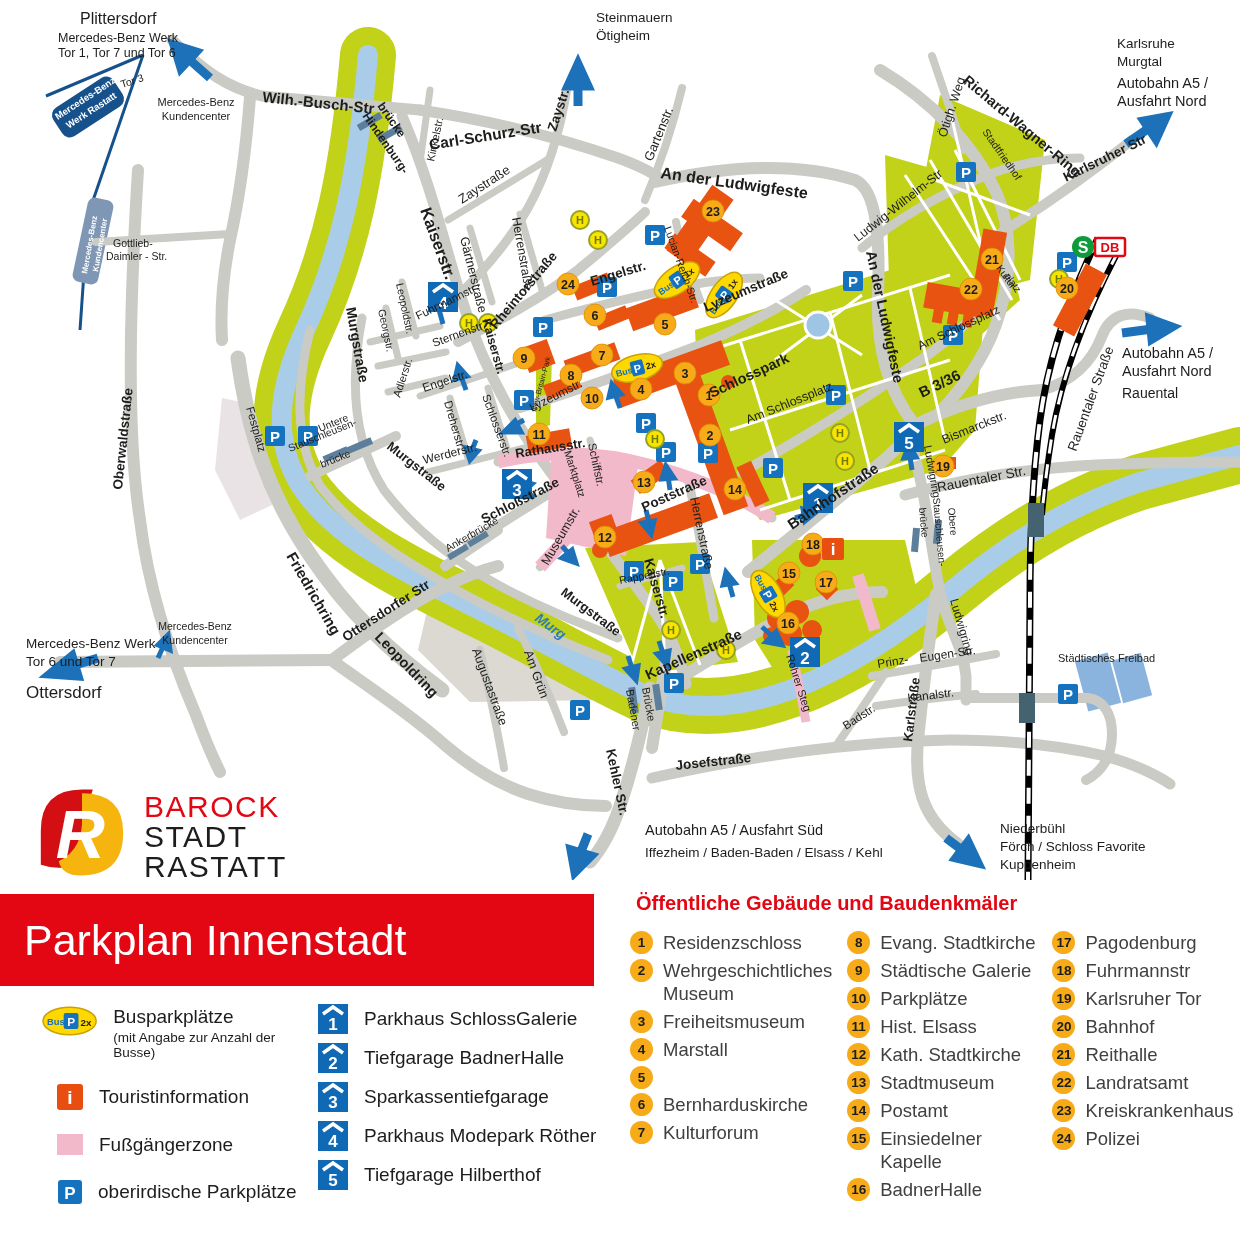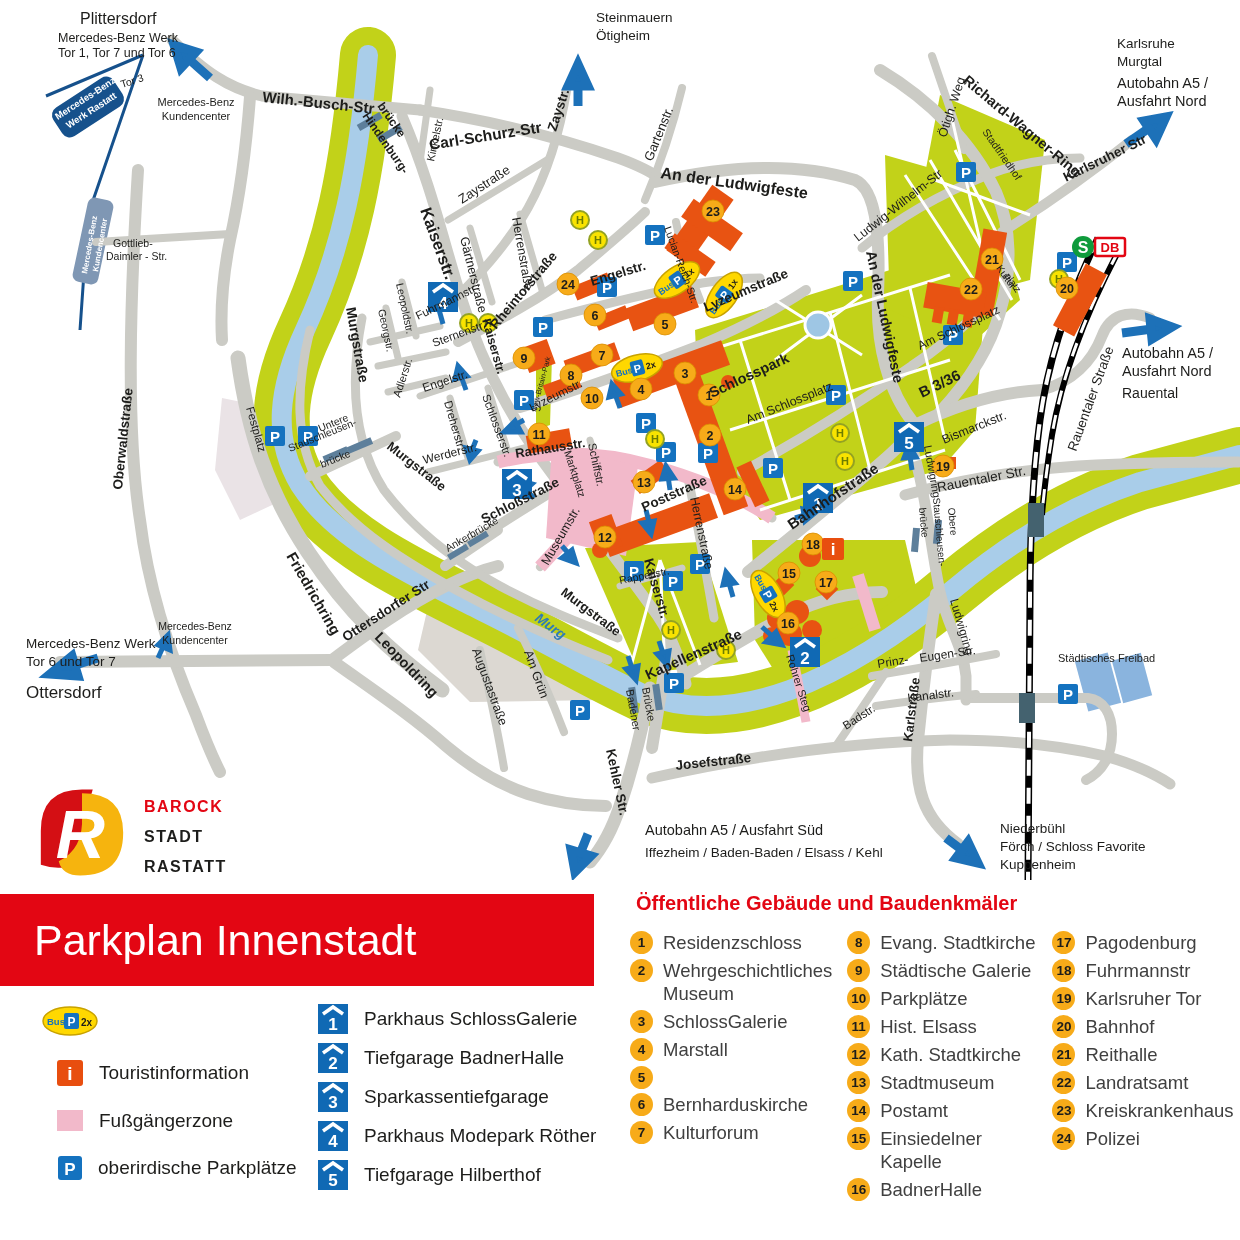--- a/index.html
+++ b/index.html
@@ -2,25 +2,25 @@
 <html><head>
 <meta charset="utf-8">
 <style>
   html,body{margin:0;padding:0;}
   body{width:1240px;height:1240px;position:relative;background:#fff;
        font-family:"Liberation Sans",sans-serif;overflow:hidden;}
   svg text{font-family:"Liberation Sans",sans-serif;}
   #map-svg{position:absolute;left:0;top:0;}
   
   .logo{position:absolute;left:36px;top:786px;display:flex;gap:16px;align-items:flex-start;}
-  .logo .word{font-weight:bold;font-size:16px;letter-spacing:1.5px;line-height:30px;color:#1d1d1b;padding-top:6px;}
+  .logo .word{font-weight:normal;font-size:30px;letter-spacing:1.5px;line-height:30px;color:#1d1d1b;padding-top:6px;}
   .logo .word .l1{color:#e30613;}
   
   .banner{position:absolute;left:0;top:894px;width:594px;height:92px;background:#e30613;}
-  .banner span{display:block;color:#fff;font-size:43px;line-height:92px;padding-left:34px;}
+  .banner span{display:block;color:#fff;font-size:43px;line-height:92px;padding-left:24px;}
   
   .legend{position:absolute;left:42px;top:1006px;width:276px;}
   .lrow{display:flex;gap:16px;align-items:center;margin-bottom:24px;}
   .lrow .txt{font-size:19px;color:#1d1d1b;line-height:1.15;}
   .lrow .sub{font-size:13.5px;color:#1d1d1b;margin-top:2px;}
   .pinksq{width:26px;height:21px;background:#f2b9ca;flex:0 0 auto;}
   
   .garages{position:absolute;left:318px;top:1004px;width:290px;}
   .grow{display:flex;gap:16px;align-items:center;margin-bottom:9px;}
   .grow .txt{font-size:19px;color:#1d1d1b;}
@@ -701,20 +701,24 @@
 
 <div class="legend">
   <div class="lrow" style="align-items:flex-start;">
     <svg width="56" height="30" viewBox="0 0 56 30">
       <ellipse cx="28" cy="15" rx="27" ry="14" fill="#ffd800" stroke="#c8a200" stroke-width="1.5"></ellipse>
       <text x="5" y="19" font-size="9.5" font-weight="bold" fill="#1472bf">Bus</text>
       <rect x="22" y="7" width="15" height="16" rx="2" fill="#1472bf"></rect>
       <text x="29.5" y="20" font-size="12" font-weight="bold" fill="#fff" text-anchor="middle">P</text>
       <text x="39" y="20" font-size="10" font-weight="bold" fill="#1d1d1b">2x</text>
     </svg>
+    <div>
+      <div class="txt">Busparkplätze</div>
+      <div class="sub">(mit Angabe zur Anzahl der Busse)</div>
+    </div>
   </div>
   <div class="lrow">
     <svg width="26" height="26" viewBox="0 0 26 26" style="margin-left:15px;">
       <rect x="0" y="0" width="26" height="26" rx="3" fill="#e84e0f"></rect>
       <text x="13" y="20" font-size="19" font-weight="bold" fill="#fff" text-anchor="middle" font-family="DejaVu Serif, serif">i</text>
     </svg>
     <div class="txt">Touristinformation</div>
   </div>
   <div class="lrow">
     <span class="pinksq" style="margin-left:15px;"></span>
@@ -780,21 +784,21 @@
           <div class="pnum">1</div>
           <div class="plabel">Residenzschloss</div>
         </div>
         <div class="pitem">
           <div class="pnum">2</div>
           <div class="plabel">Wehrgeschichtliches
 Museum</div>
         </div>
         <div class="pitem">
           <div class="pnum">3</div>
-          <div class="plabel">SchlossGalerie</div>
+          <div class="plabel">Freiheitsmuseum</div>
         </div>
         <div class="pitem">
           <div class="pnum">4</div>
           <div class="plabel">Marstall</div>
         </div>
         <div class="pitem">
           <div class="pnum">5</div>
         </div>
         <div class="pitem">
           <div class="pnum">6</div>

